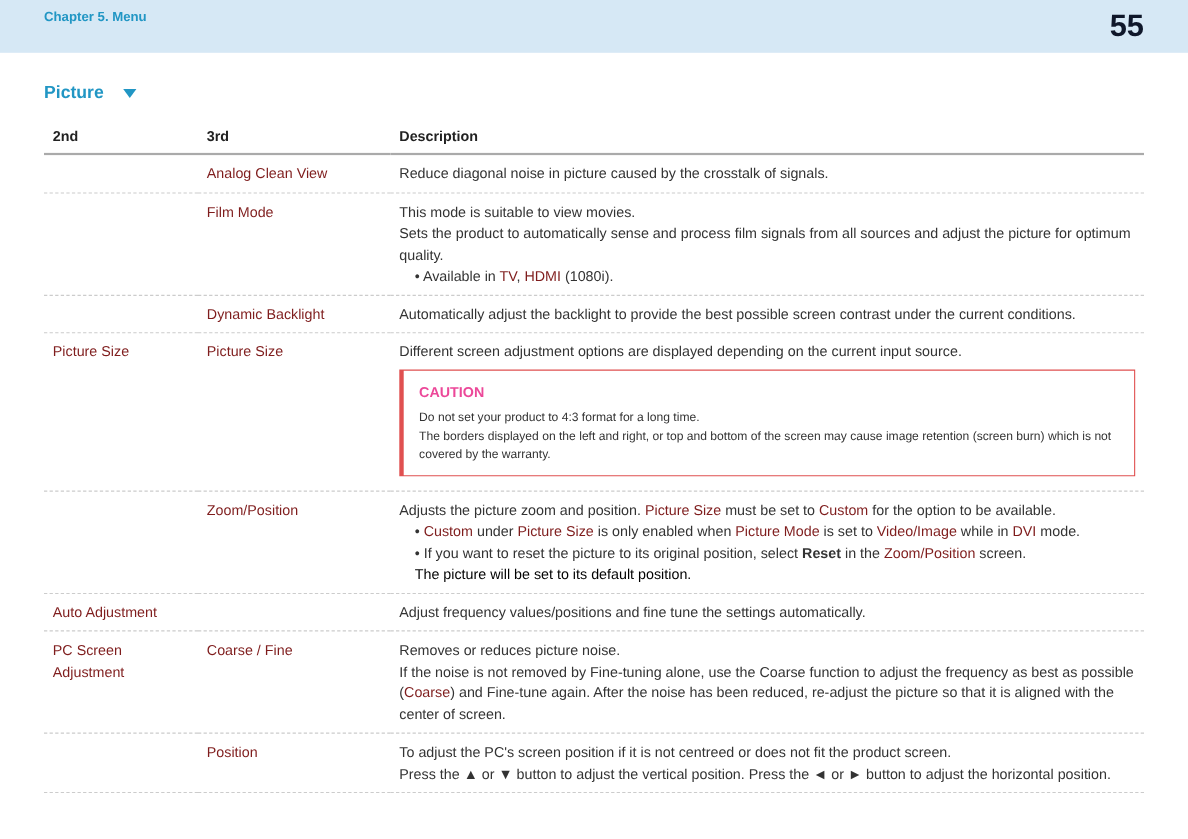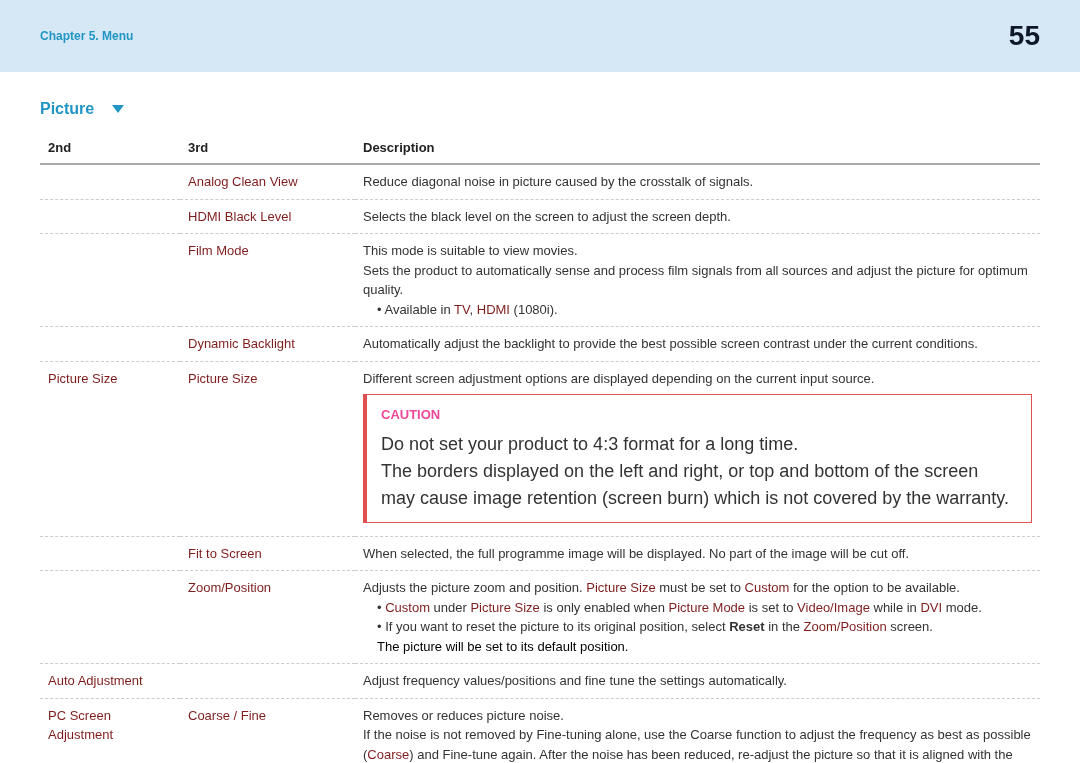--- a/index.html
+++ b/index.html
@@ -11,24 +11,24 @@
     }
     .page {
       background: #fff;
       width: 1080px;
       min-height: 763px;
       position: relative;
       padding: 0;
     }
     .header {
       background: #d6e8f5;
-      padding: 20px 40px;
+      padding: 8px 40px;
       display: flex;
       justify-content: space-between;
-      align-items: center;
+      align-items: flex-start;
     }
     .header-chapter {
       color: #2196c4;
       font-size: 12px;
       font-weight: 600;
     }
     .header-page {
       color: #0f172a;
       font-size: 28px;
       font-weight: 700;
@@ -90,21 +90,21 @@
       margin: 6px 0;
       background: #fff;
     }
     .caution-title {
       color: #ec4899;
       font-weight: 700;
       font-size: 13px;
       margin-bottom: 6px;
     }
     .caution-text {
-      font-size: 18px;
+      font-size: 11px;
       color: #333;
       line-height: 1.5;
     }
     .bullet {
       list-style: none;
       padding-left: 14px;
     }
     .bullet li::before {
       content: "• ";
       color: #333;
@@ -134,25 +134,20 @@
         </tr>
       </thead>
       <tbody>
 
         <tr>
           <td></td>
           <td><span class="link">Analog Clean View</span></td>
           <td>Reduce diagonal noise in picture caused by the crosstalk of signals.</td>
         </tr>
 
-        <tr>
-          <td></td>
-          <td><span class="link">HDMI Black Level</span></td>
-          <td>Selects the black level on the screen to adjust the screen depth.</td>
-        </tr>
 
         <tr>
           <td></td>
           <td><span class="link">Film Mode</span></td>
           <td>
             This mode is suitable to view movies.<br>
             Sets the product to automatically sense and process film signals from all sources and adjust the picture for optimum quality.
             <ul class="bullet">
               <li>Available in <span class="link">TV</span>, <span class="link">HDMI</span> (1080i).</li>
             </ul>
@@ -173,25 +168,20 @@
             <div class="caution-box">
               <div class="caution-title">CAUTION</div>
               <div class="caution-text">
                 Do not set your product to 4:3 format for a long time.<br>
                 The borders displayed on the left and right, or top and bottom of the screen may cause image retention (screen burn) which is not covered by the warranty.
               </div>
             </div>
           </td>
         </tr>
 
-        <tr>
-          <td></td>
-          <td><span class="link">Fit to Screen</span></td>
-          <td>When selected, the full programme image will be displayed. No part of the image will be cut off.</td>
-        </tr>
 
         <tr>
           <td></td>
           <td><span class="link">Zoom/Position</span></td>
           <td>
             Adjusts the picture zoom and position. <span class="link">Picture Size</span> must be set to <span class="link">Custom</span> for the option to be available.
             <ul class="bullet">
               <li><span class="link">Custom</span> under <span class="link">Picture Size</span> is only enabled when <span class="link">Picture Mode</span> is set to <span class="link">Video/Image</span> while in <span class="link">DVI</span> mode.</li>
               <li>If you want to reset the picture to its original position, select <strong>Reset</strong> in the <span class="link">Zoom/Position</span> screen.<br>
               <span style="color:#000000; font-size:13px;">The picture will be set to its default position.</span></li>

